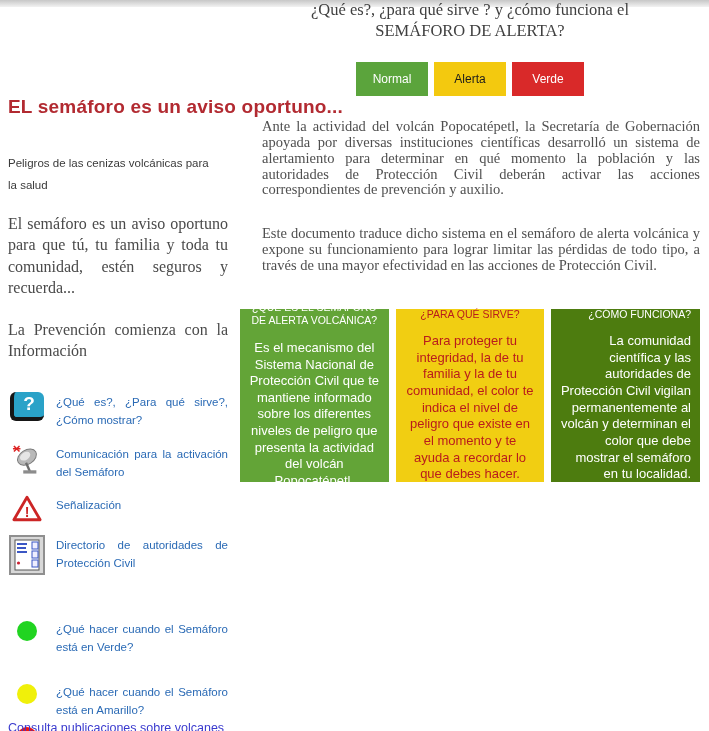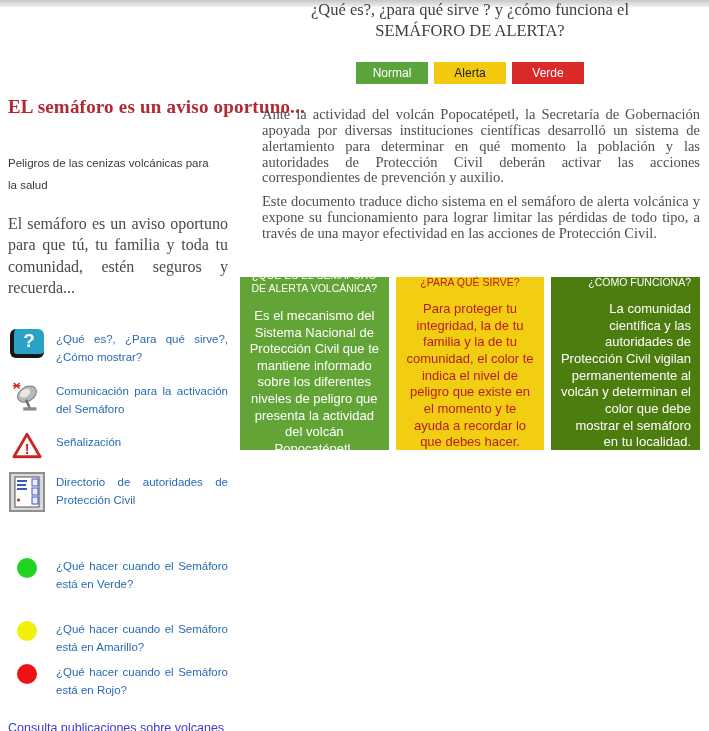--- a/index.html
+++ b/index.html
@@ -7,21 +7,21 @@
   .page {
     position:relative; width:709px; height:731px; overflow:hidden;
     background:#fff; font-family:"Liberation Sans", sans-serif;
   }
   .topbar {
     position:absolute; top:0; left:0; width:709px; height:7px;
     background:linear-gradient(#c7c7c7, #f2f2f2);
   }
   h1.page-heading {
     position:absolute; top:96px; left:8px;
-    font-size:19px; font-weight:bold; color:#b22a31; letter-spacing:0.2px;font-family:Liberation Serif, serif;
+    font-size:19px; font-weight:bold; color:#b22a31; letter-spacing:0.2px;
   }
   
   .left-col { position:absolute; left:8px; top:152px; width:220px; }
   .subtitle {
     font-size:11.5px; color:#3a3a3a; line-height:1.95; margin-bottom:16px; width:205px;
   }
   .serif-block {
     font-family:"Liberation Serif", serif; font-size:16px; line-height:21.5px;
     color:#4a4a4a; text-align:justify; margin-bottom:20px;
   }
@@ -55,32 +55,32 @@
     cursor:pointer; text-decoration:none;
   }
   
   .right-col { position:absolute; left:240px; top:0; width:460px; }
   .main-title {
     font-family:"Liberation Serif", serif; font-size:16.5px; font-weight:normal;
     color:#3f3f3f; text-align:center; line-height:1.25;
   }
   .btn-row { display:flex; gap:6px; justify-content:center; margin-top:21px; }
   .tl-btn {
-    width:72px; height:22px; border:none; font-size:12px; cursor:pointer;
+    width:72px; height:34px; border:none; font-size:12px; cursor:pointer;
     display:flex; align-items:center; justify-content:center;
     font-family:"Liberation Sans", sans-serif;
   }
   .tl-normal { background:#5ba43c; color:#fff; }
   .tl-alerta { background:#f3c90f; color:#1c1c1c; }
   .tl-alarma { background:#d92929; color:#fff; }
   .para {
     font-family:"Liberation Serif", serif; font-size:14.5px; line-height:15.8px;
     color:#4f4f4f; text-align:justify; margin:23px 0 0 22px; width:438px;
   }
-  .para + .para { margin-top:8px; }
+  .para + .para { margin-top:28px; }
   .cards { display:flex; gap:7px; margin-top:35px; }
   .card {
     flex:1; height:173px; padding:6px 9px; display:flex; flex-direction:column;
     justify-content:center; text-align:center;
   }
   .card-title { font-size:10.5px; line-height:1.3; margin-bottom:12px; }
   .card-body  { font-size:13px; line-height:1.28; }
   .card-green  { background:#63a437; color:#ffffff; }
   .card-yellow { background:#f1ce12; color:#b91c1c; }
   .card-red    { background:#4d7c0f; color:#ffffff;text-align:right; }
@@ -89,20 +89,21 @@
 <body>
 
 <div class="page">
   <div class="topbar"></div>
 
   <h1 class="page-heading">EL semáforo es un aviso oportuno...</h1>
 
   <div class="left-col">
     <p class="subtitle">Peligros de las cenizas volcánicas para la salud</p>
     <p class="serif-block">El semáforo es un aviso oportuno para que tú, tu familia y toda tu comunidad, estén seguros y recuerda...</p>
+    <p class="serif-block">La Prevención comienza con la Información</p>
 
     <div class="menu">
 
       <div class="menu-item mb-a">
         <span class="icon-cell">
           <span class="q-icon">?</span>
         </span>
         <span class="menu-label">¿Qué es?, ¿Para qué sirve?, ¿Cómo mostrar?</span>
       </div>
 

